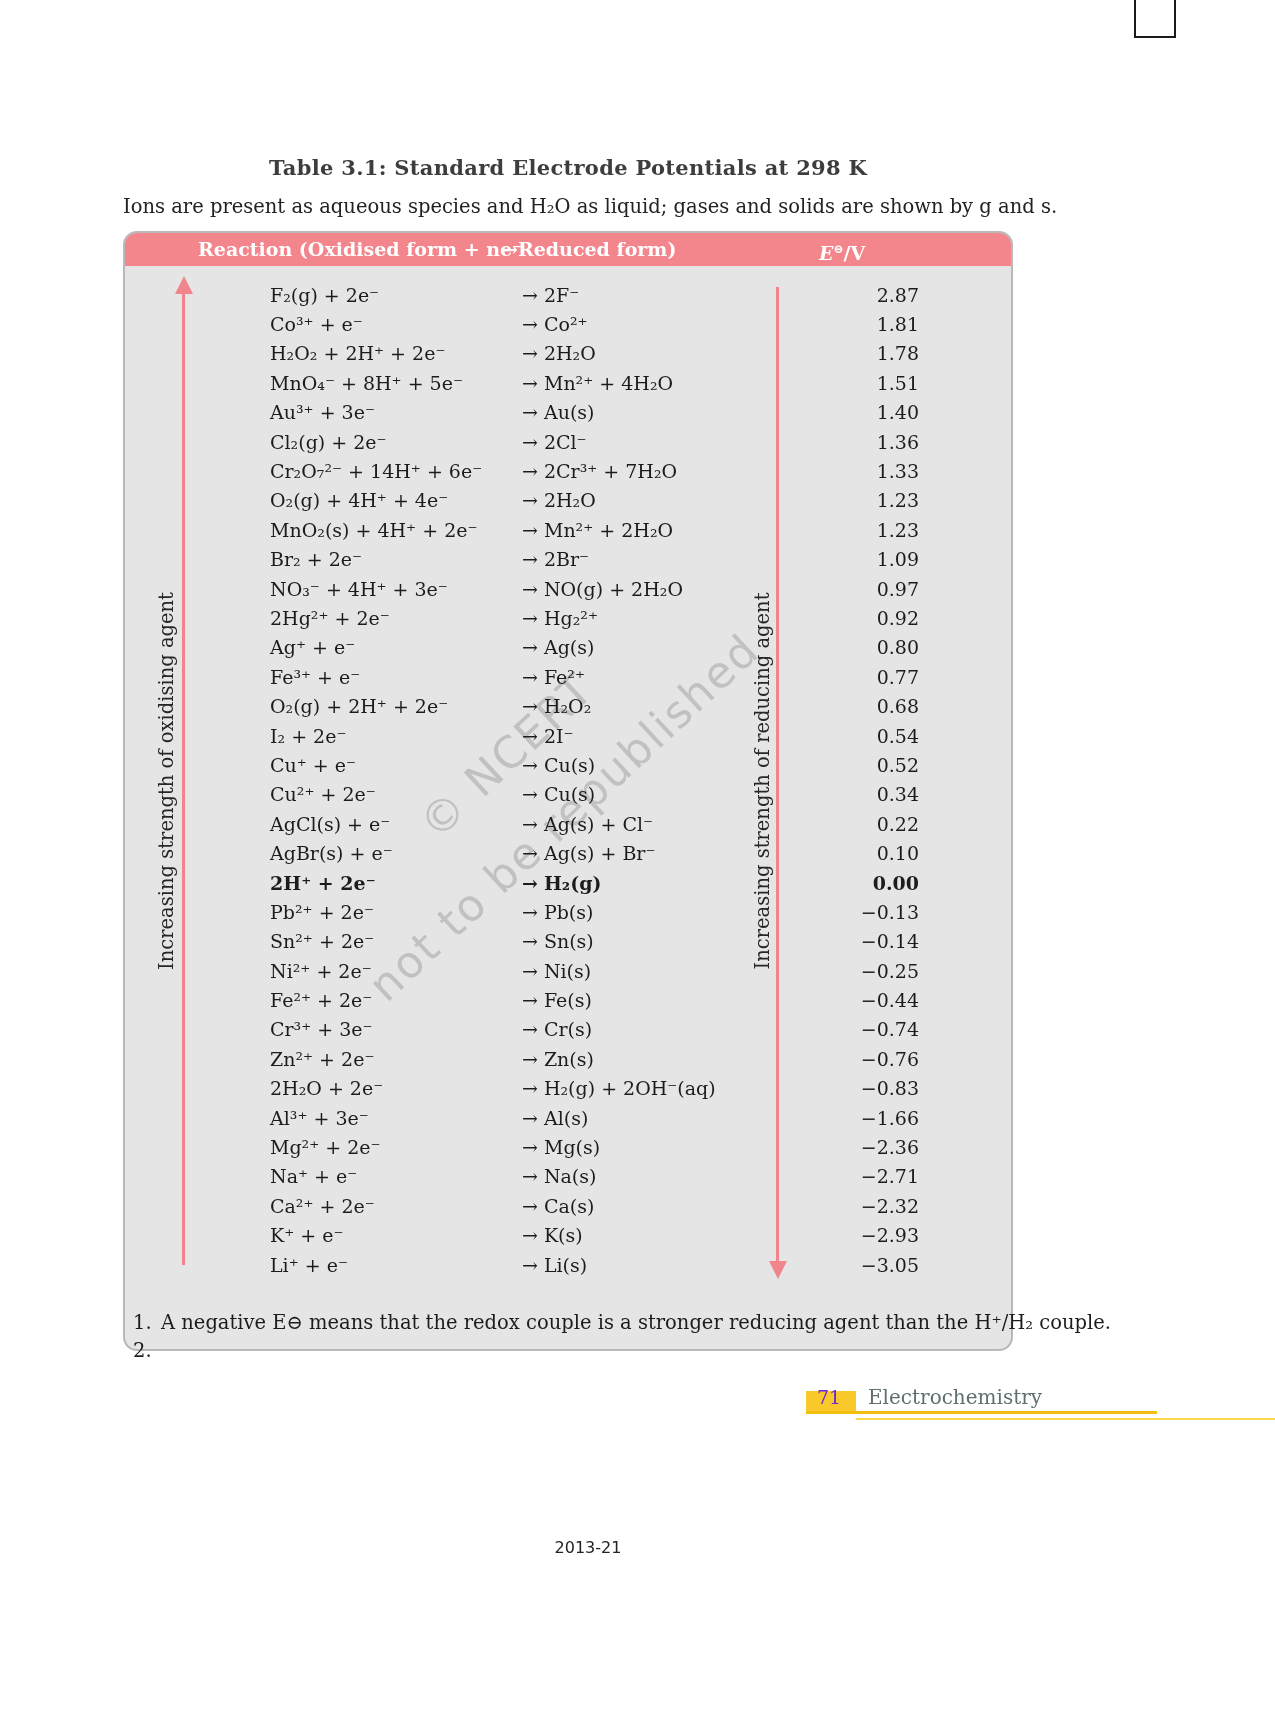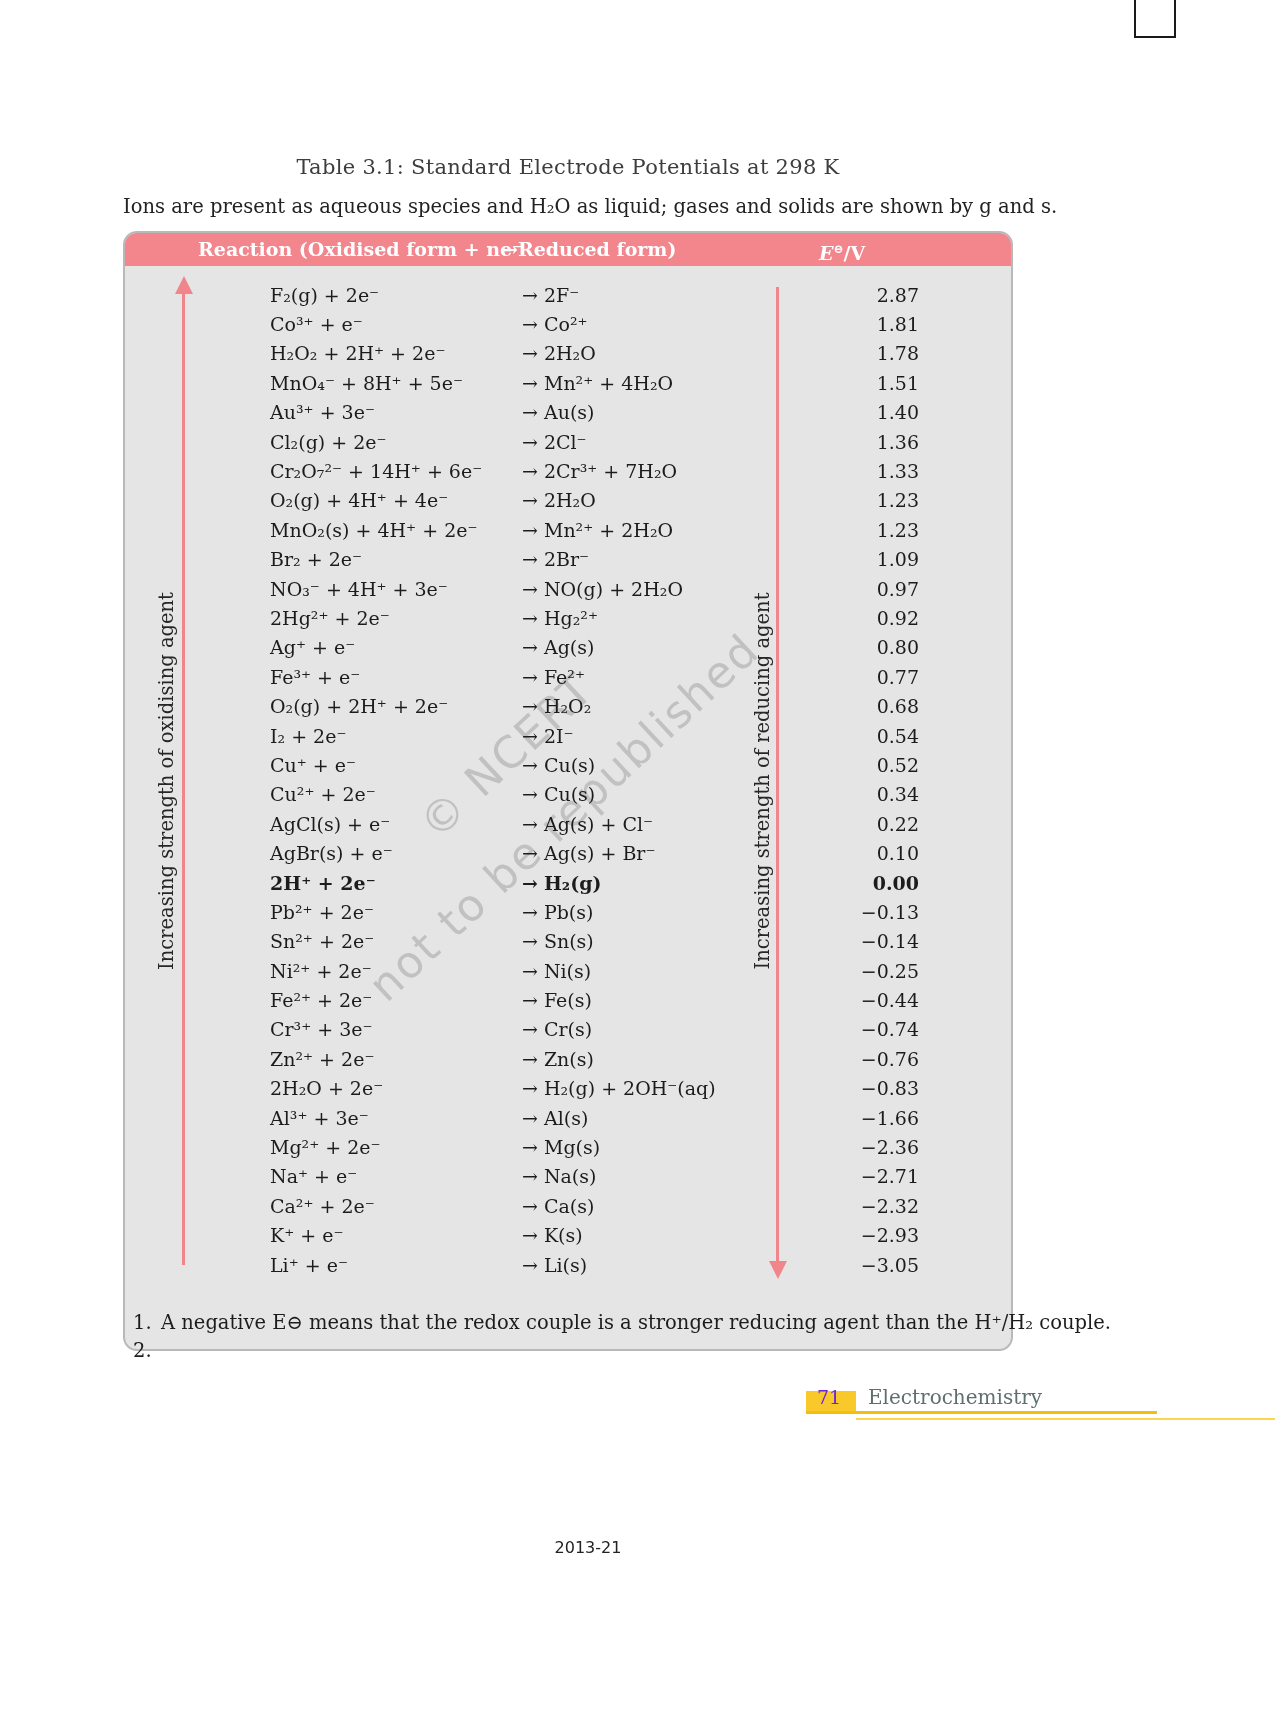--- a/index.html
+++ b/index.html
@@ -7,21 +7,21 @@
   body {
     width:1275px; height:1709px; position:relative; overflow:hidden;
     font-family:"DejaVu Serif","Liberation Serif",serif; color:#1c1c1c;
   }
   .corner-box {
     position:absolute; left:1134px; top:-8px; width:42px; height:46px;
     border:2px solid #1a1a1a; background:#fff;
   }
   .title {
     position:absolute; left:123px; top:155px; width:890px; text-align:center;
-    font-size:21px; font-weight:normal; color:#3d3d3d; letter-spacing:0.3px;
+    font-size:21px; font-weight:bold; color:#3d3d3d; letter-spacing:0.3px;
   }
   .subtitle {
     position:absolute; left:123px; top:195px; width:1010px; font-size:19.5px; color:#222;
   }
   .table-card {
     position:absolute; left:123px; top:231px; width:890px; height:1120px;
     border:2px solid #b9b9b9; border-radius:14px; overflow:hidden; background:#e5e5e5;
   }
   .table-header {
     position:absolute; left:0; top:0; width:100%; height:33px;

